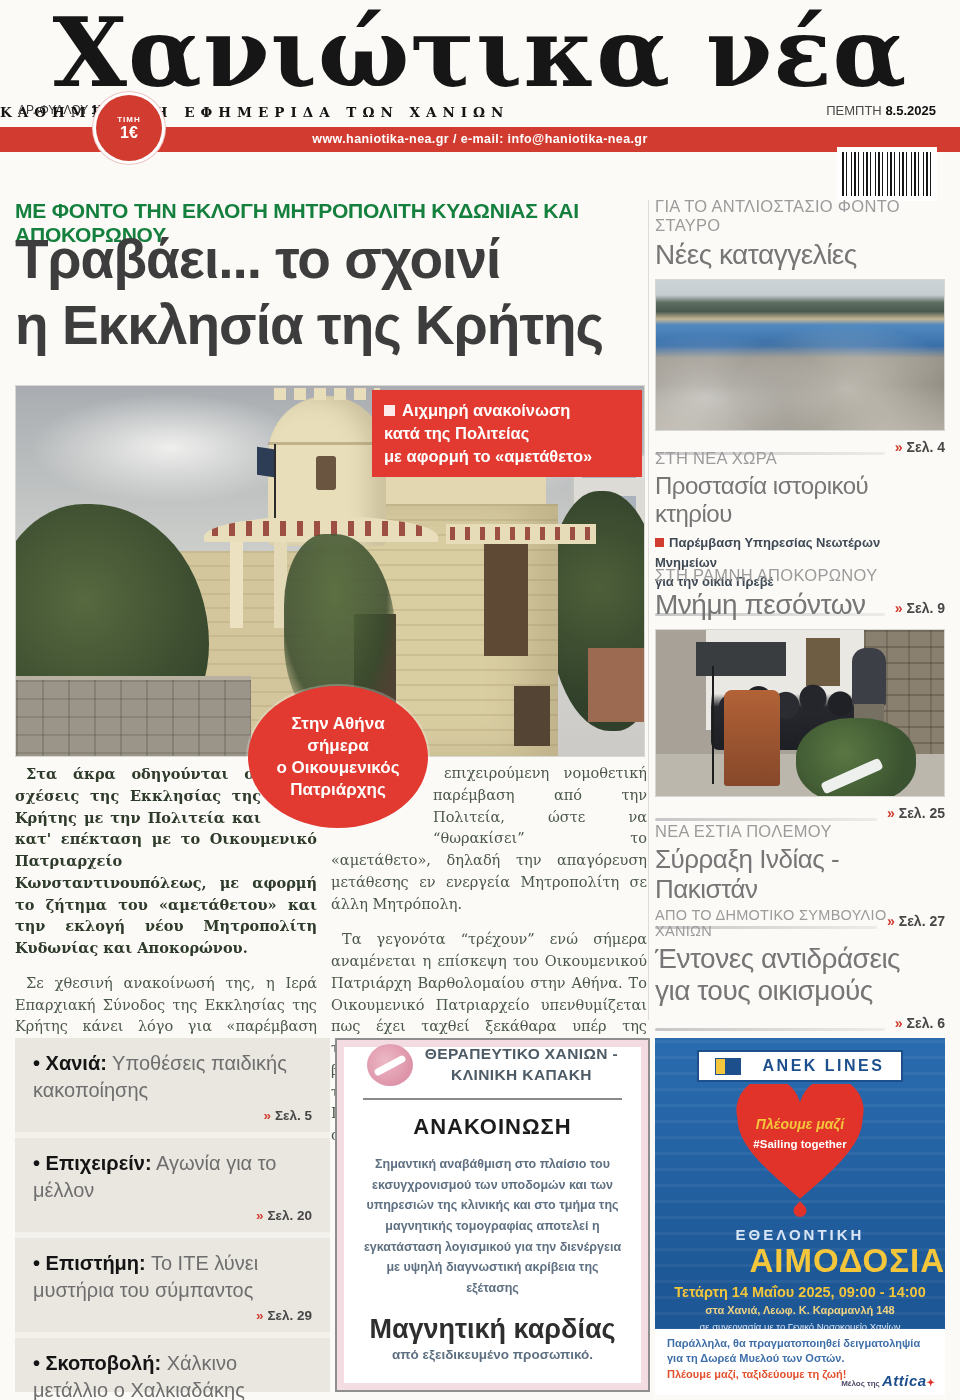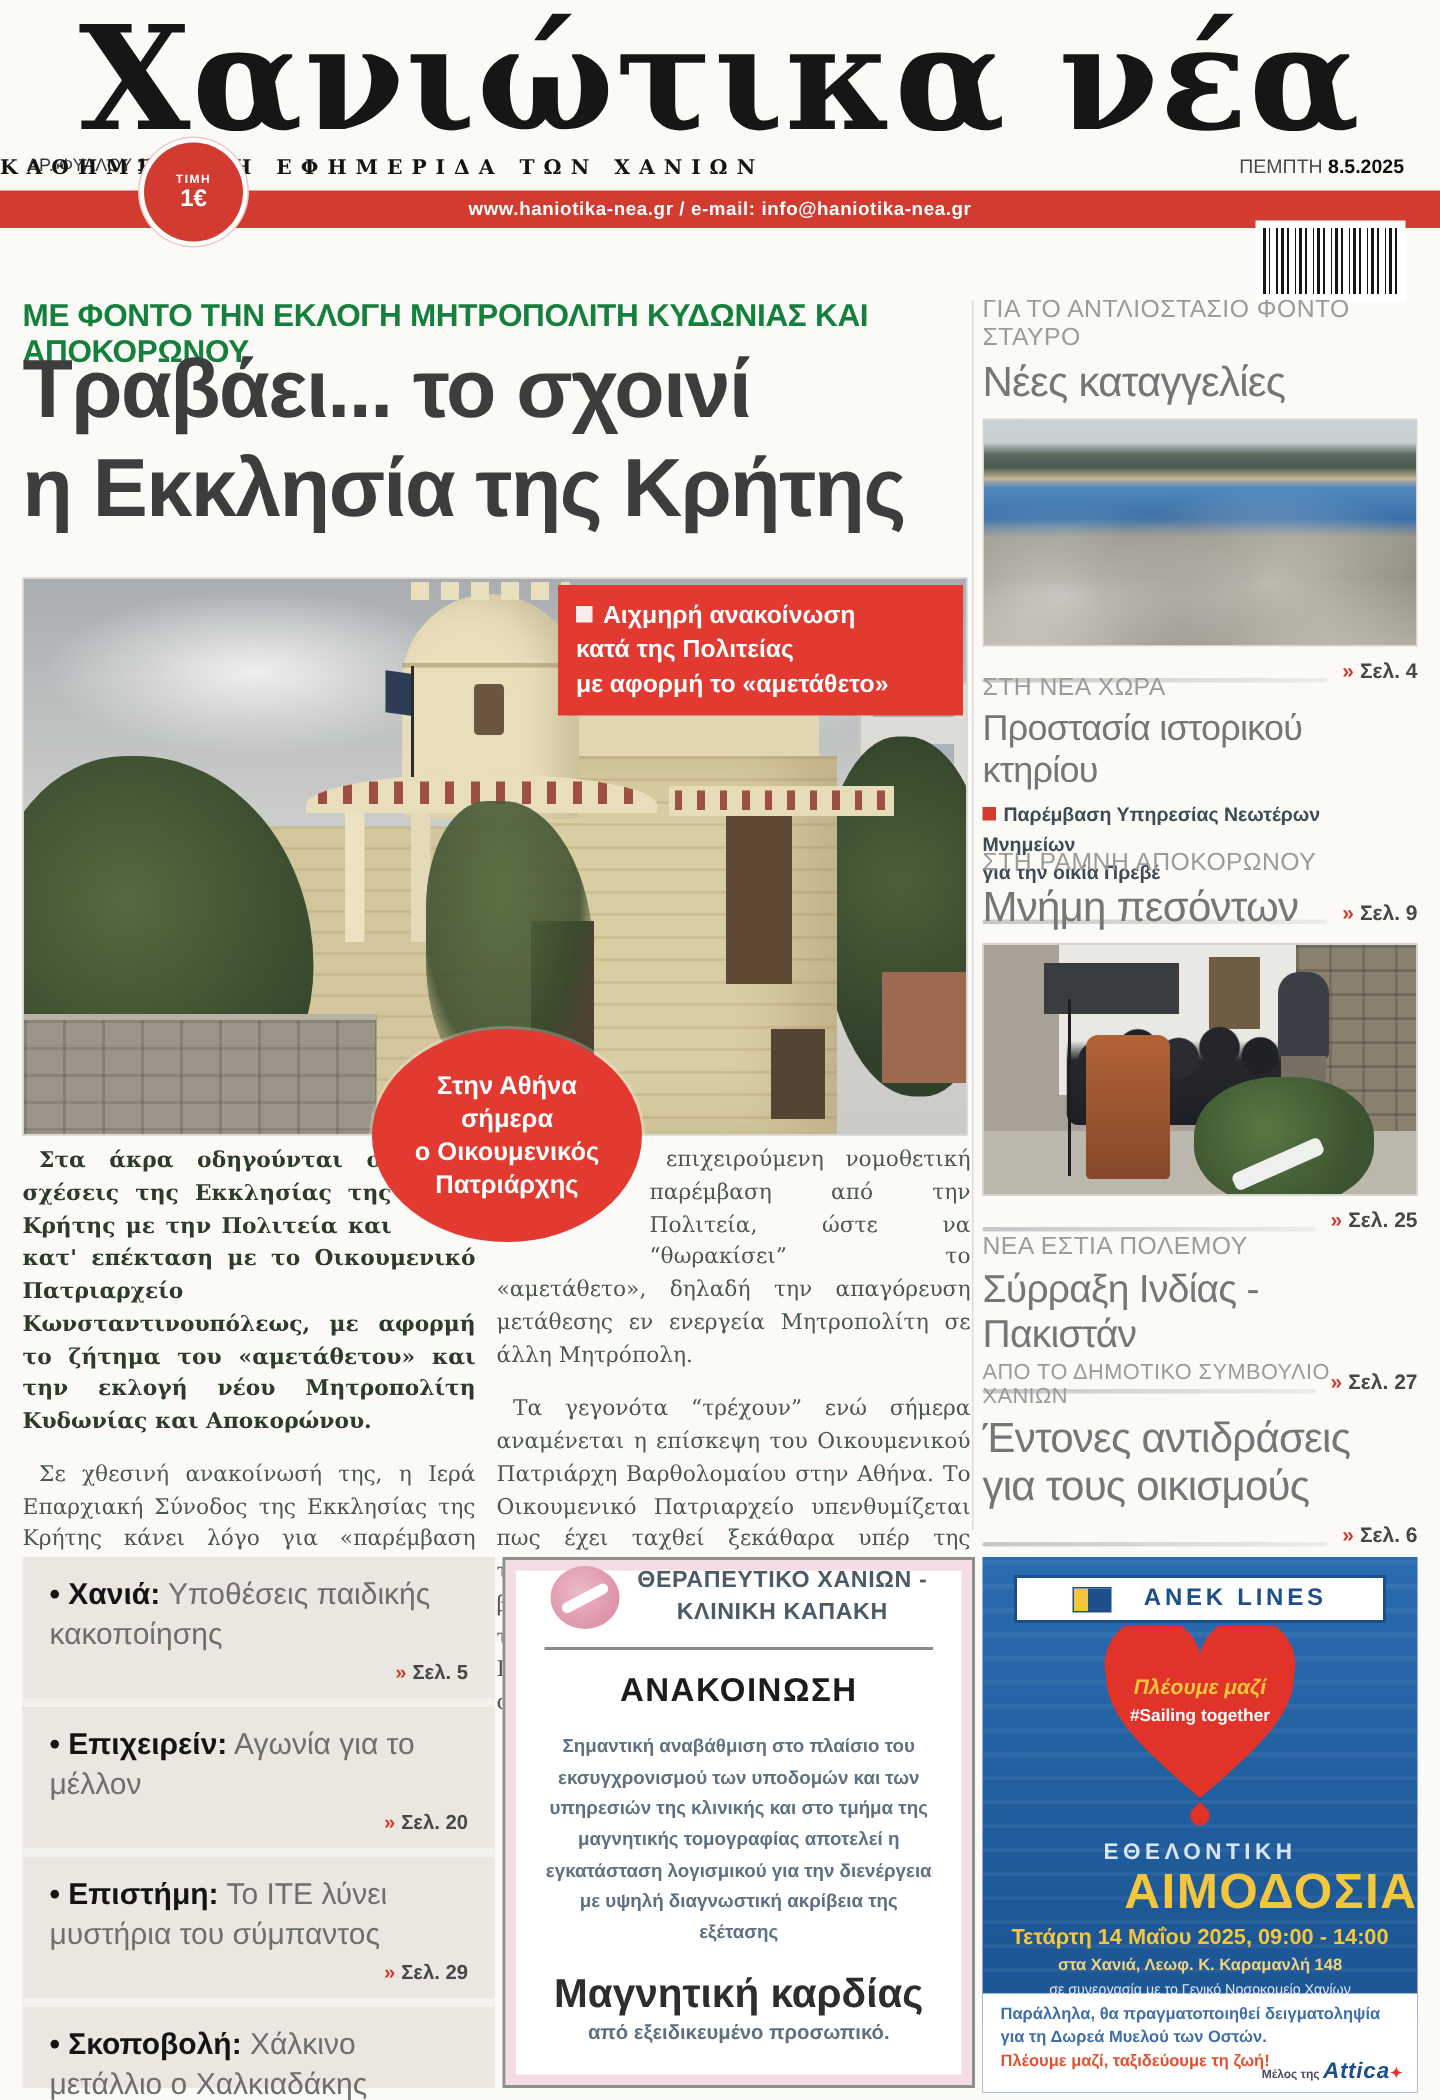--- a/index.html
+++ b/index.html
@@ -191,21 +191,21 @@
   .cl-body { font-size:12.5px; font-weight:bold; color:#5e7081; line-height:1.65; }
   .cl-high { font-size:27px; font-weight:800; color:#2e2e2e; margin-top:16px; }
   .cl-foot { font-size:13.5px; font-weight:bold; color:#5e7081; margin-top:2px; }
 
   .anek { position:absolute; left:655px; top:1038px; width:290px; height:357px;
     background:linear-gradient(180deg,#2a6cb0,#1d5795 70%,#1d5795);
     overflow:hidden; }
   .anek::before { content:""; position:absolute; inset:0;
     background:repeating-linear-gradient(0deg,rgba(255,255,255,.05) 0 3px,transparent 3px 16px); }
   .anek-logo { position:absolute; left:50%; transform:translateX(-50%); top:12px;
-    width:248px; height:32px; background:#fff; border:2px solid #1d4f8c;
+    width:206px; height:32px; background:#fff; border:2px solid #1d4f8c;
     display:flex; align-items:center; justify-content:center; gap:23px; z-index:2; }
   .anek-flag { width:24px; height:15px; background:linear-gradient(90deg,#f3c63b 0 38%,#1d4f8c 38%);
     outline:1px solid #1d4f8c; }
   .anek-brand { font-size:16px; font-weight:800; color:#1d4f8c; letter-spacing:2.5px; }
   .heart-wrap { position:absolute; left:50%; transform:translateX(-50%); top:46px; width:170px; height:120px; z-index:2; }
   .heart-txt1 { position:absolute; top:32px; width:100%; text-align:center;
     color:#f3c63b; font-size:14px; font-weight:bold; font-style:italic; z-index:3; }
   .heart-txt2 { position:absolute; top:54px; width:100%; text-align:center;
     color:#fff; font-size:11.5px; font-weight:bold; z-index:3; }
   .drop { position:absolute; left:50%; top:166px; width:13px; height:13px; background:#e2332a;

